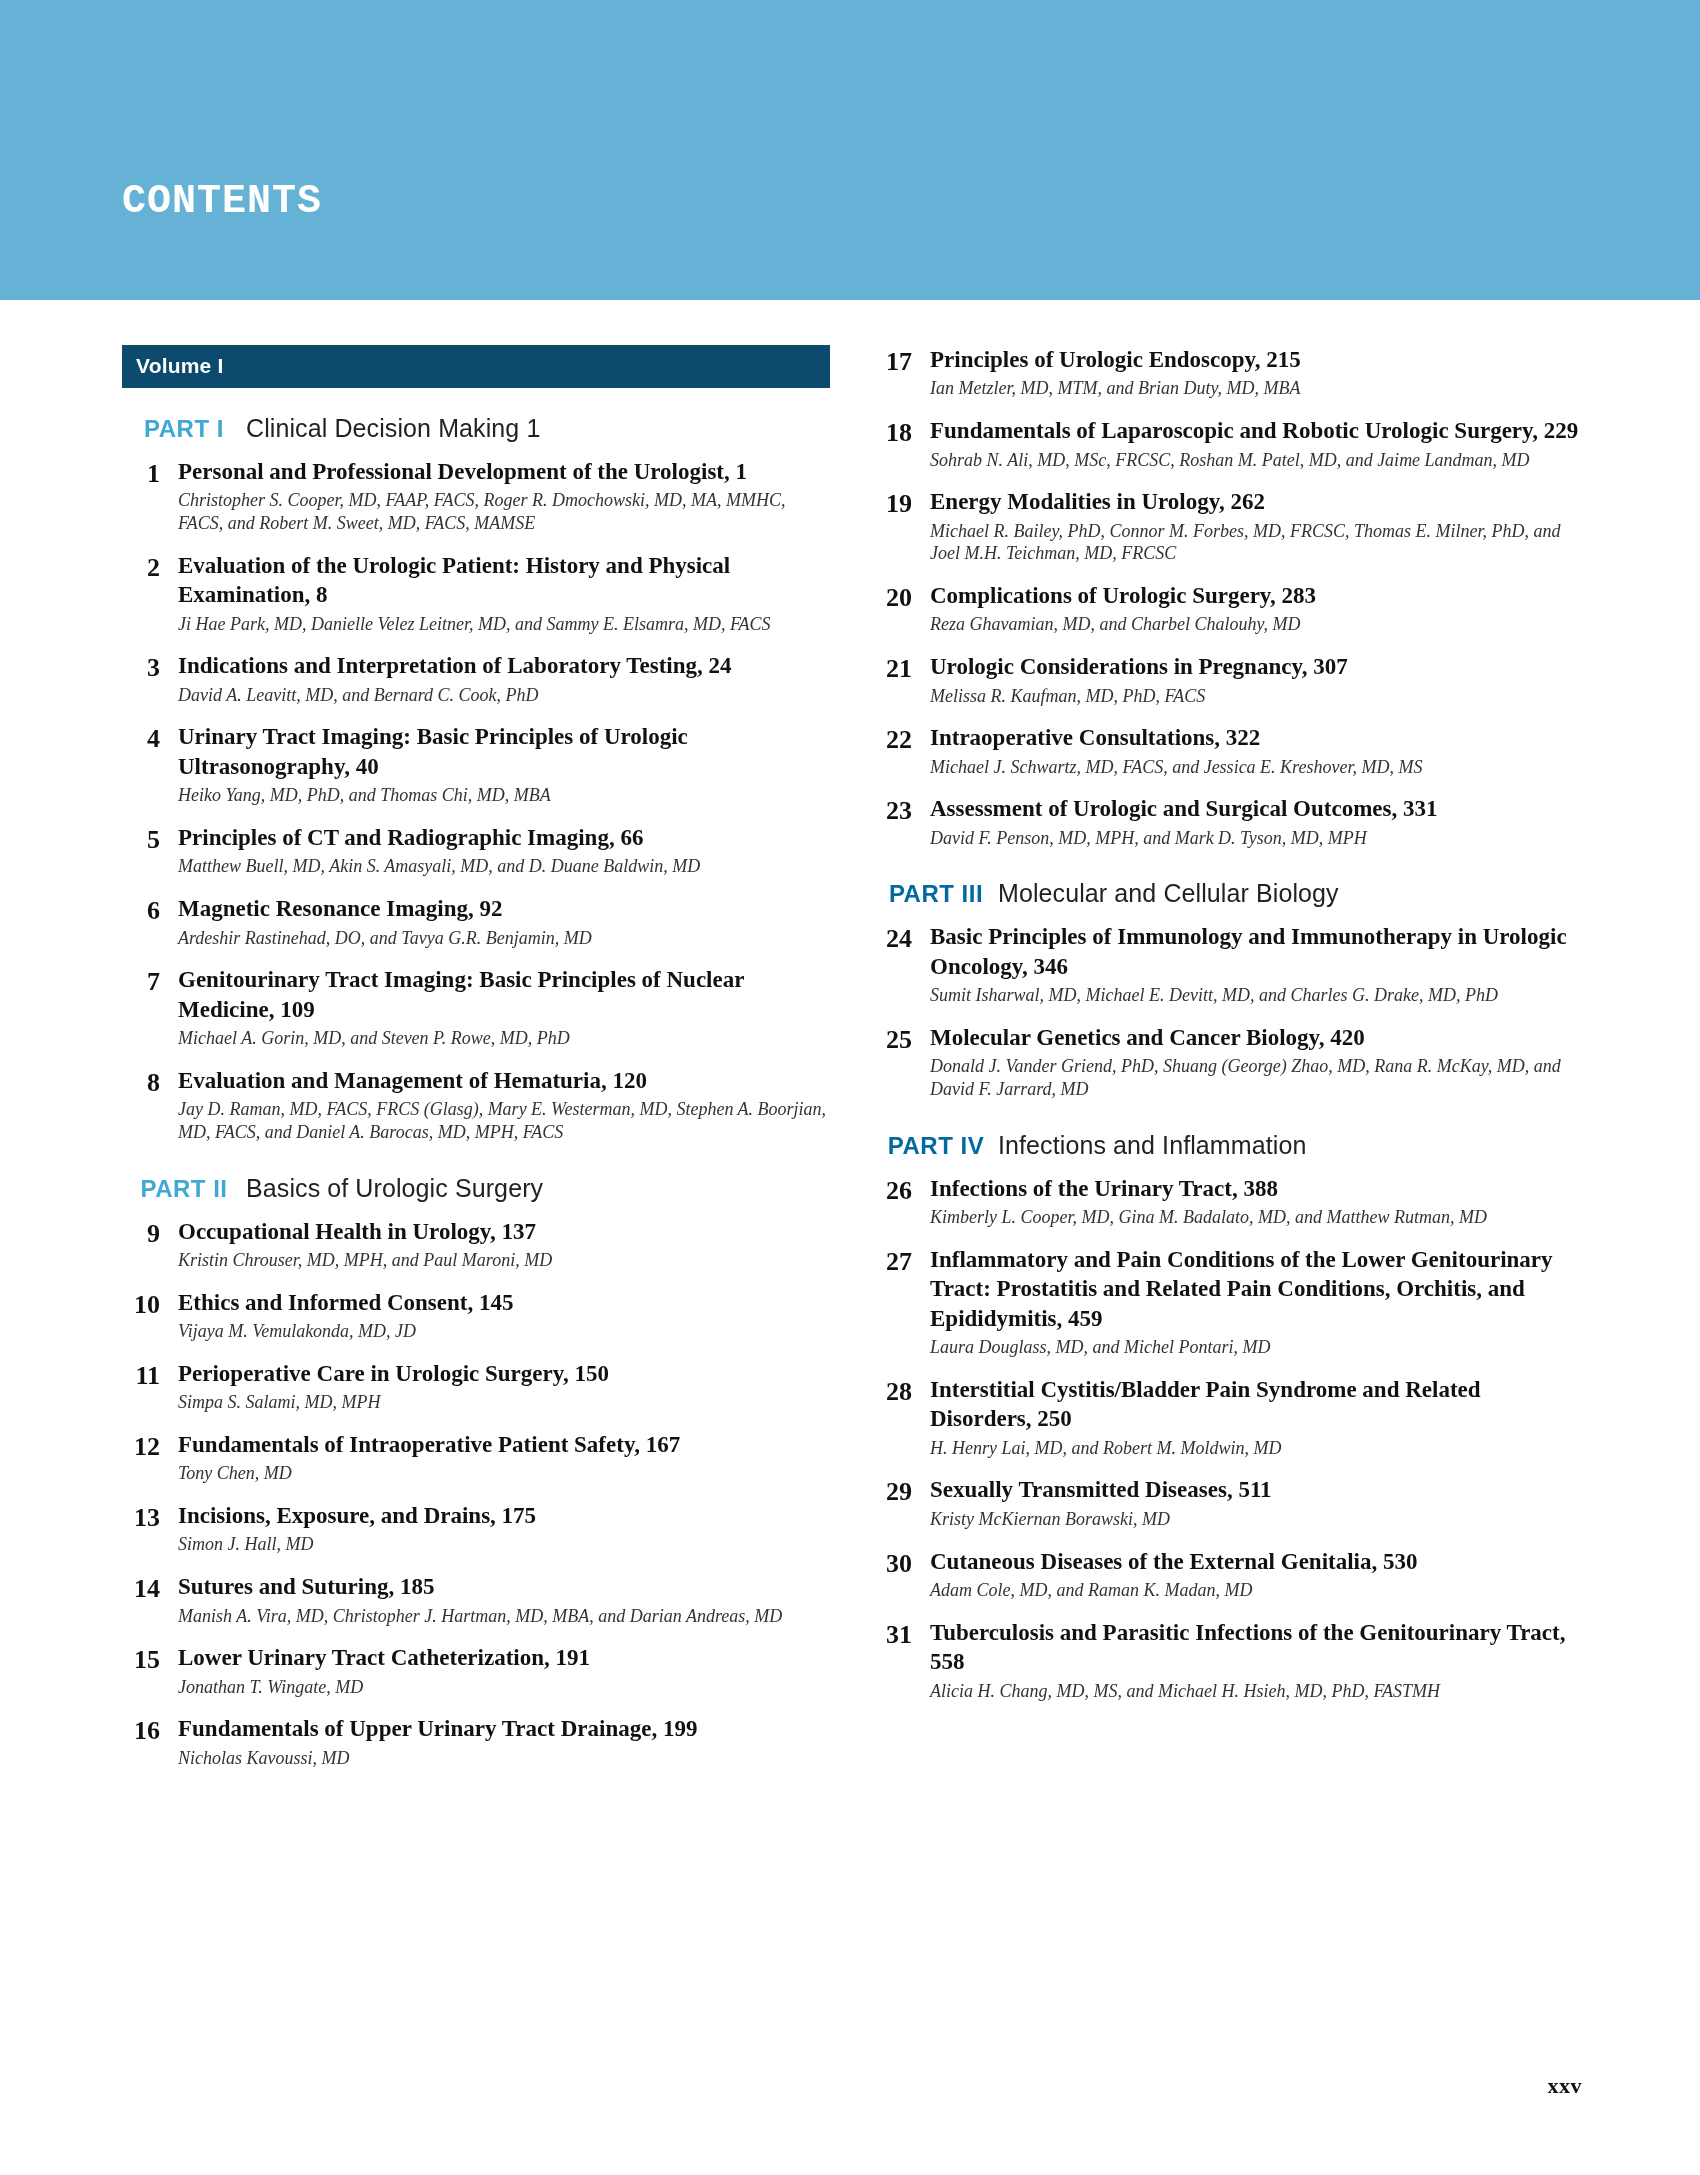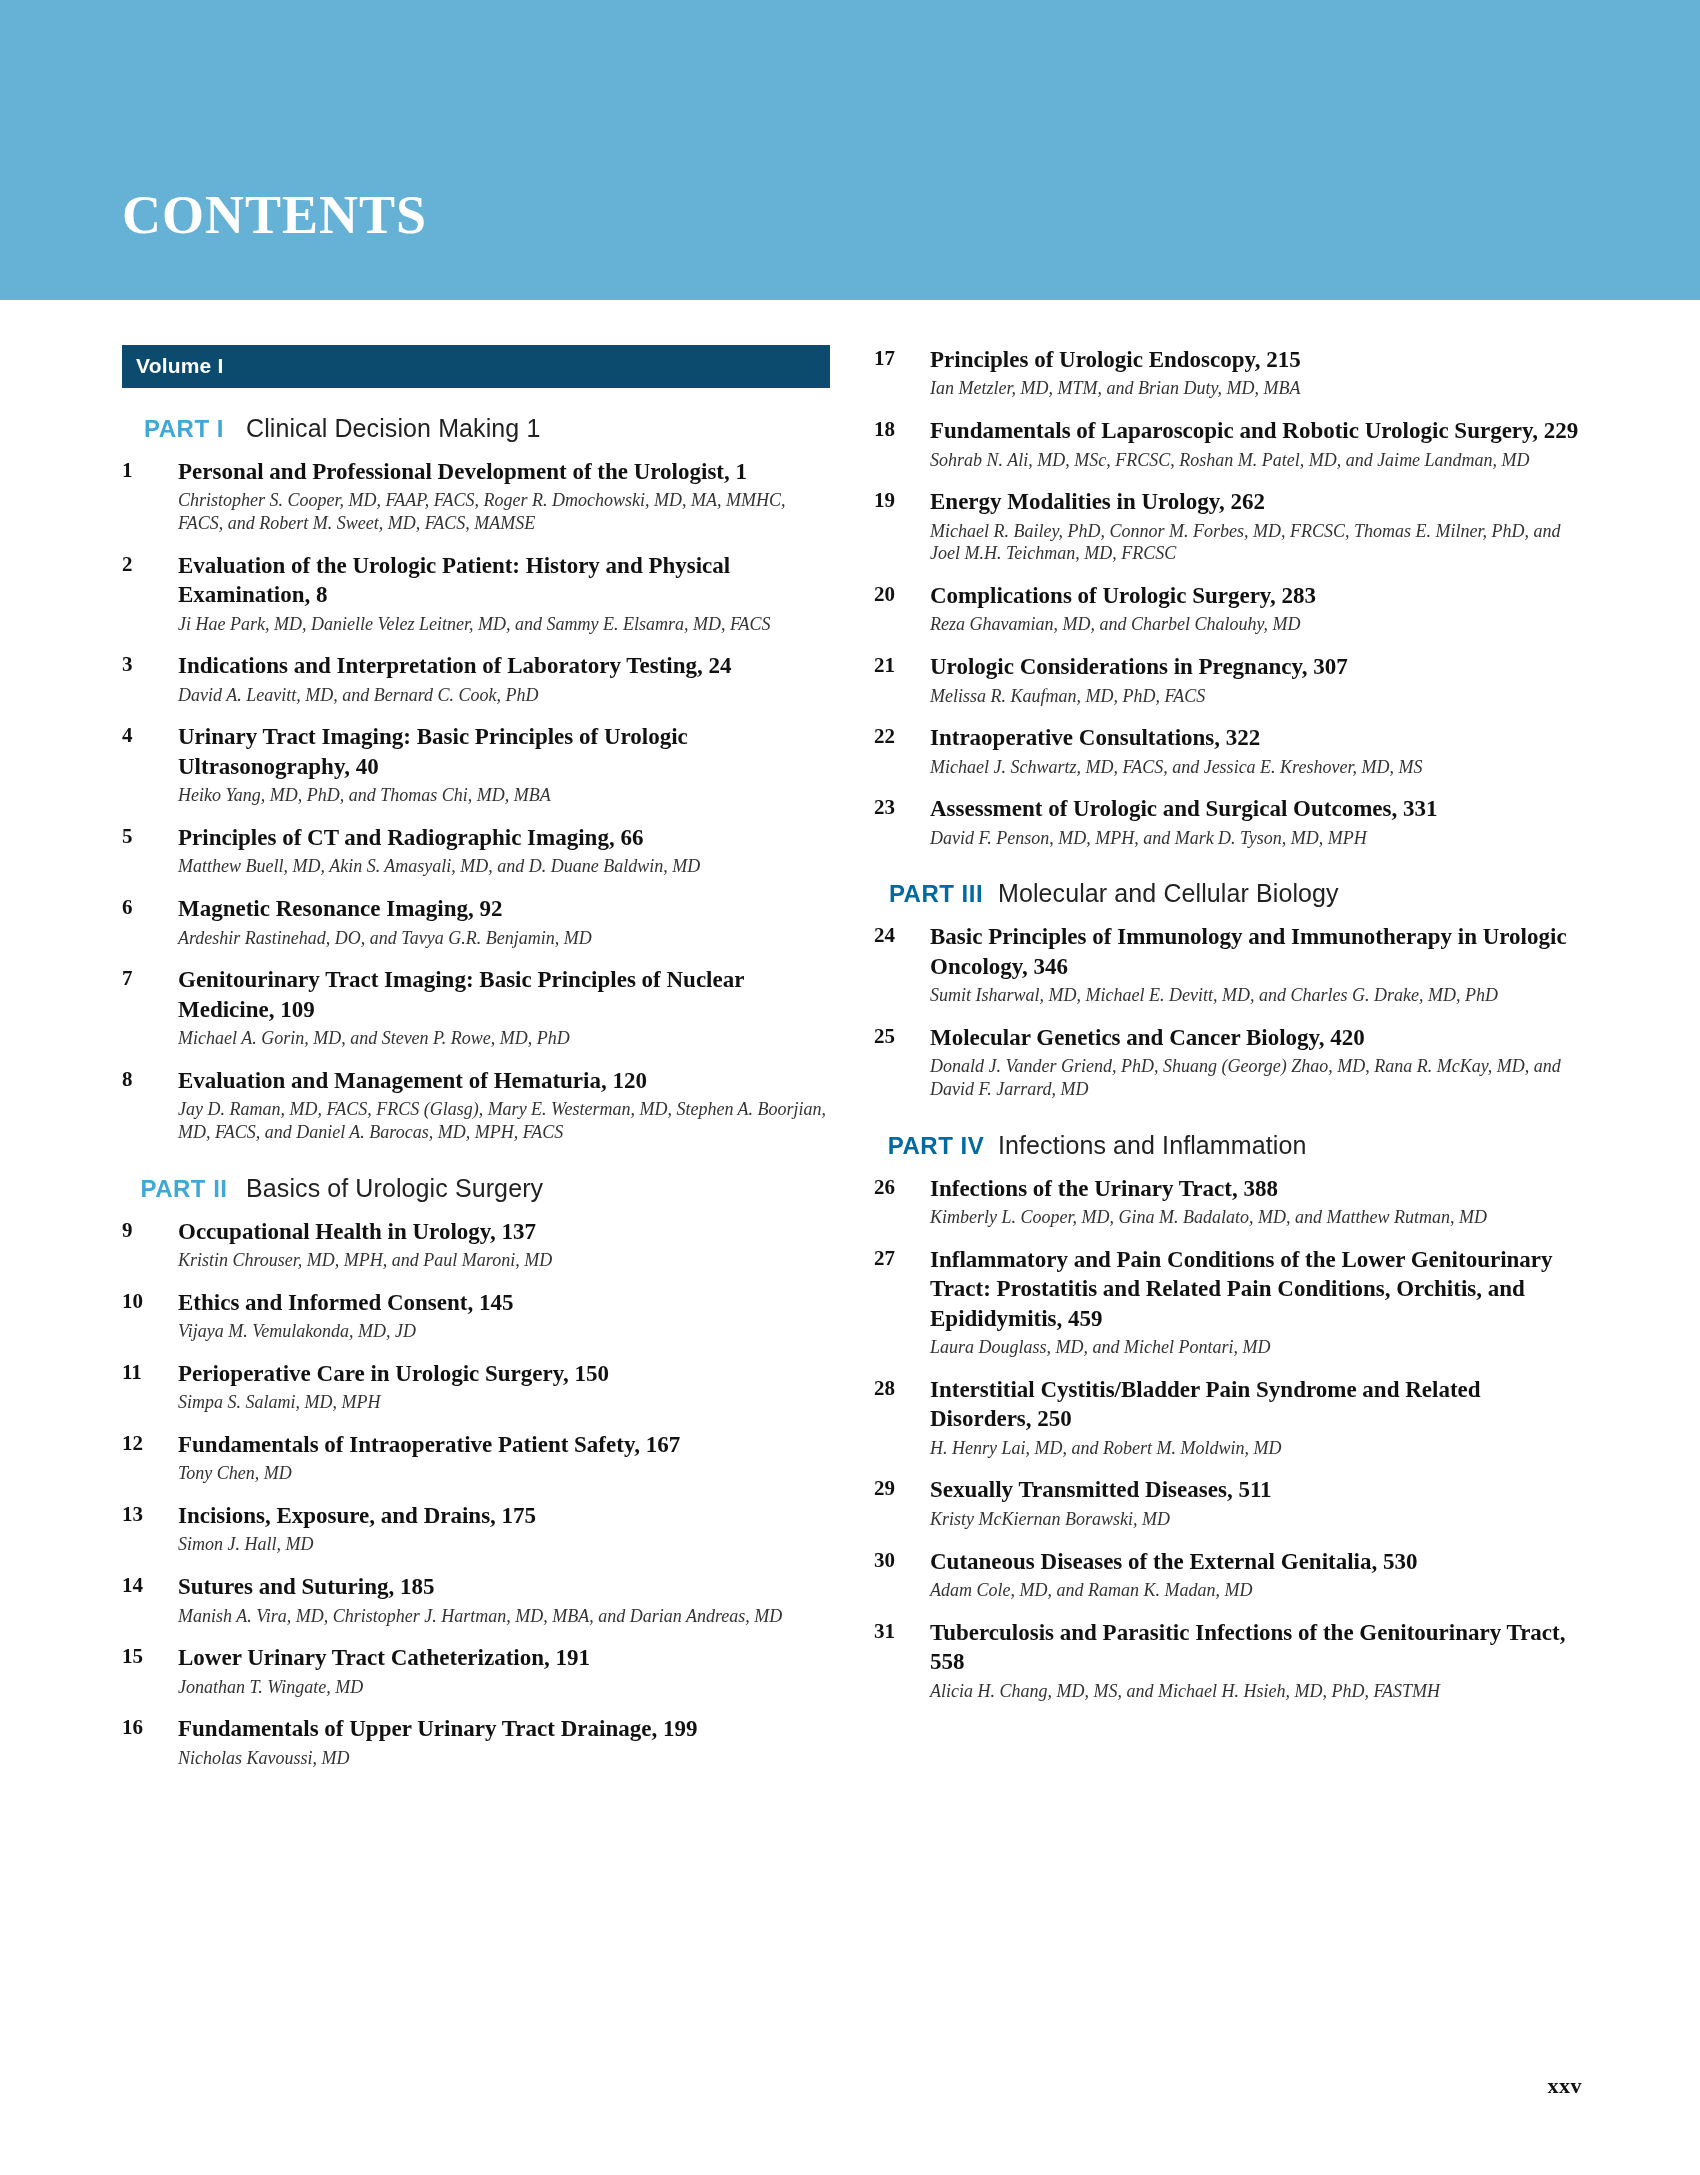--- a/index.html
+++ b/index.html
@@ -24,24 +24,24 @@
     position: absolute;
     top: 0;
     left: 0;
     width: 1700px;
     height: 300px;
     background: #66b2d6;
   }
   .banner-title {
     position: absolute;
     left: 122px;
-    top: 188px;
-    font-family: Liberation Serif, serif;
-    font-weight: bold;
-    font-size: 54px;
+    top: 182px;
+    font-family: Liberation Mono, monospace;
+    font-weight: bold;
+    font-size: 40px;
     letter-spacing: 1px;
     color: #ffffff;
     line-height: 1;
   }
   
   .content {
     position: absolute;
     top: 345px;
     left: 122px;
     width: 1460px;
@@ -93,25 +93,26 @@
     letter-spacing: 0.1px;
   }
   
   .chapter {
     display: flex;
     margin-bottom: 16px;
   }
   .ch-num {
     width: 56px;
     flex: 0 0 56px;
+    text-align: right;
     padding-right: 18px;
     box-sizing: border-box;
     font-family: "Liberation Serif", serif;
     font-weight: bold;
-    font-size: 21px;
+    font-size: 26px;
     color: #111111;
     line-height: 1.28;
   }
   .ch-body {
     flex: 1 1 auto;
   }
   .ch-title {
     font-family: "Liberation Serif", serif;
     font-weight: bold;
     font-size: 23px;

